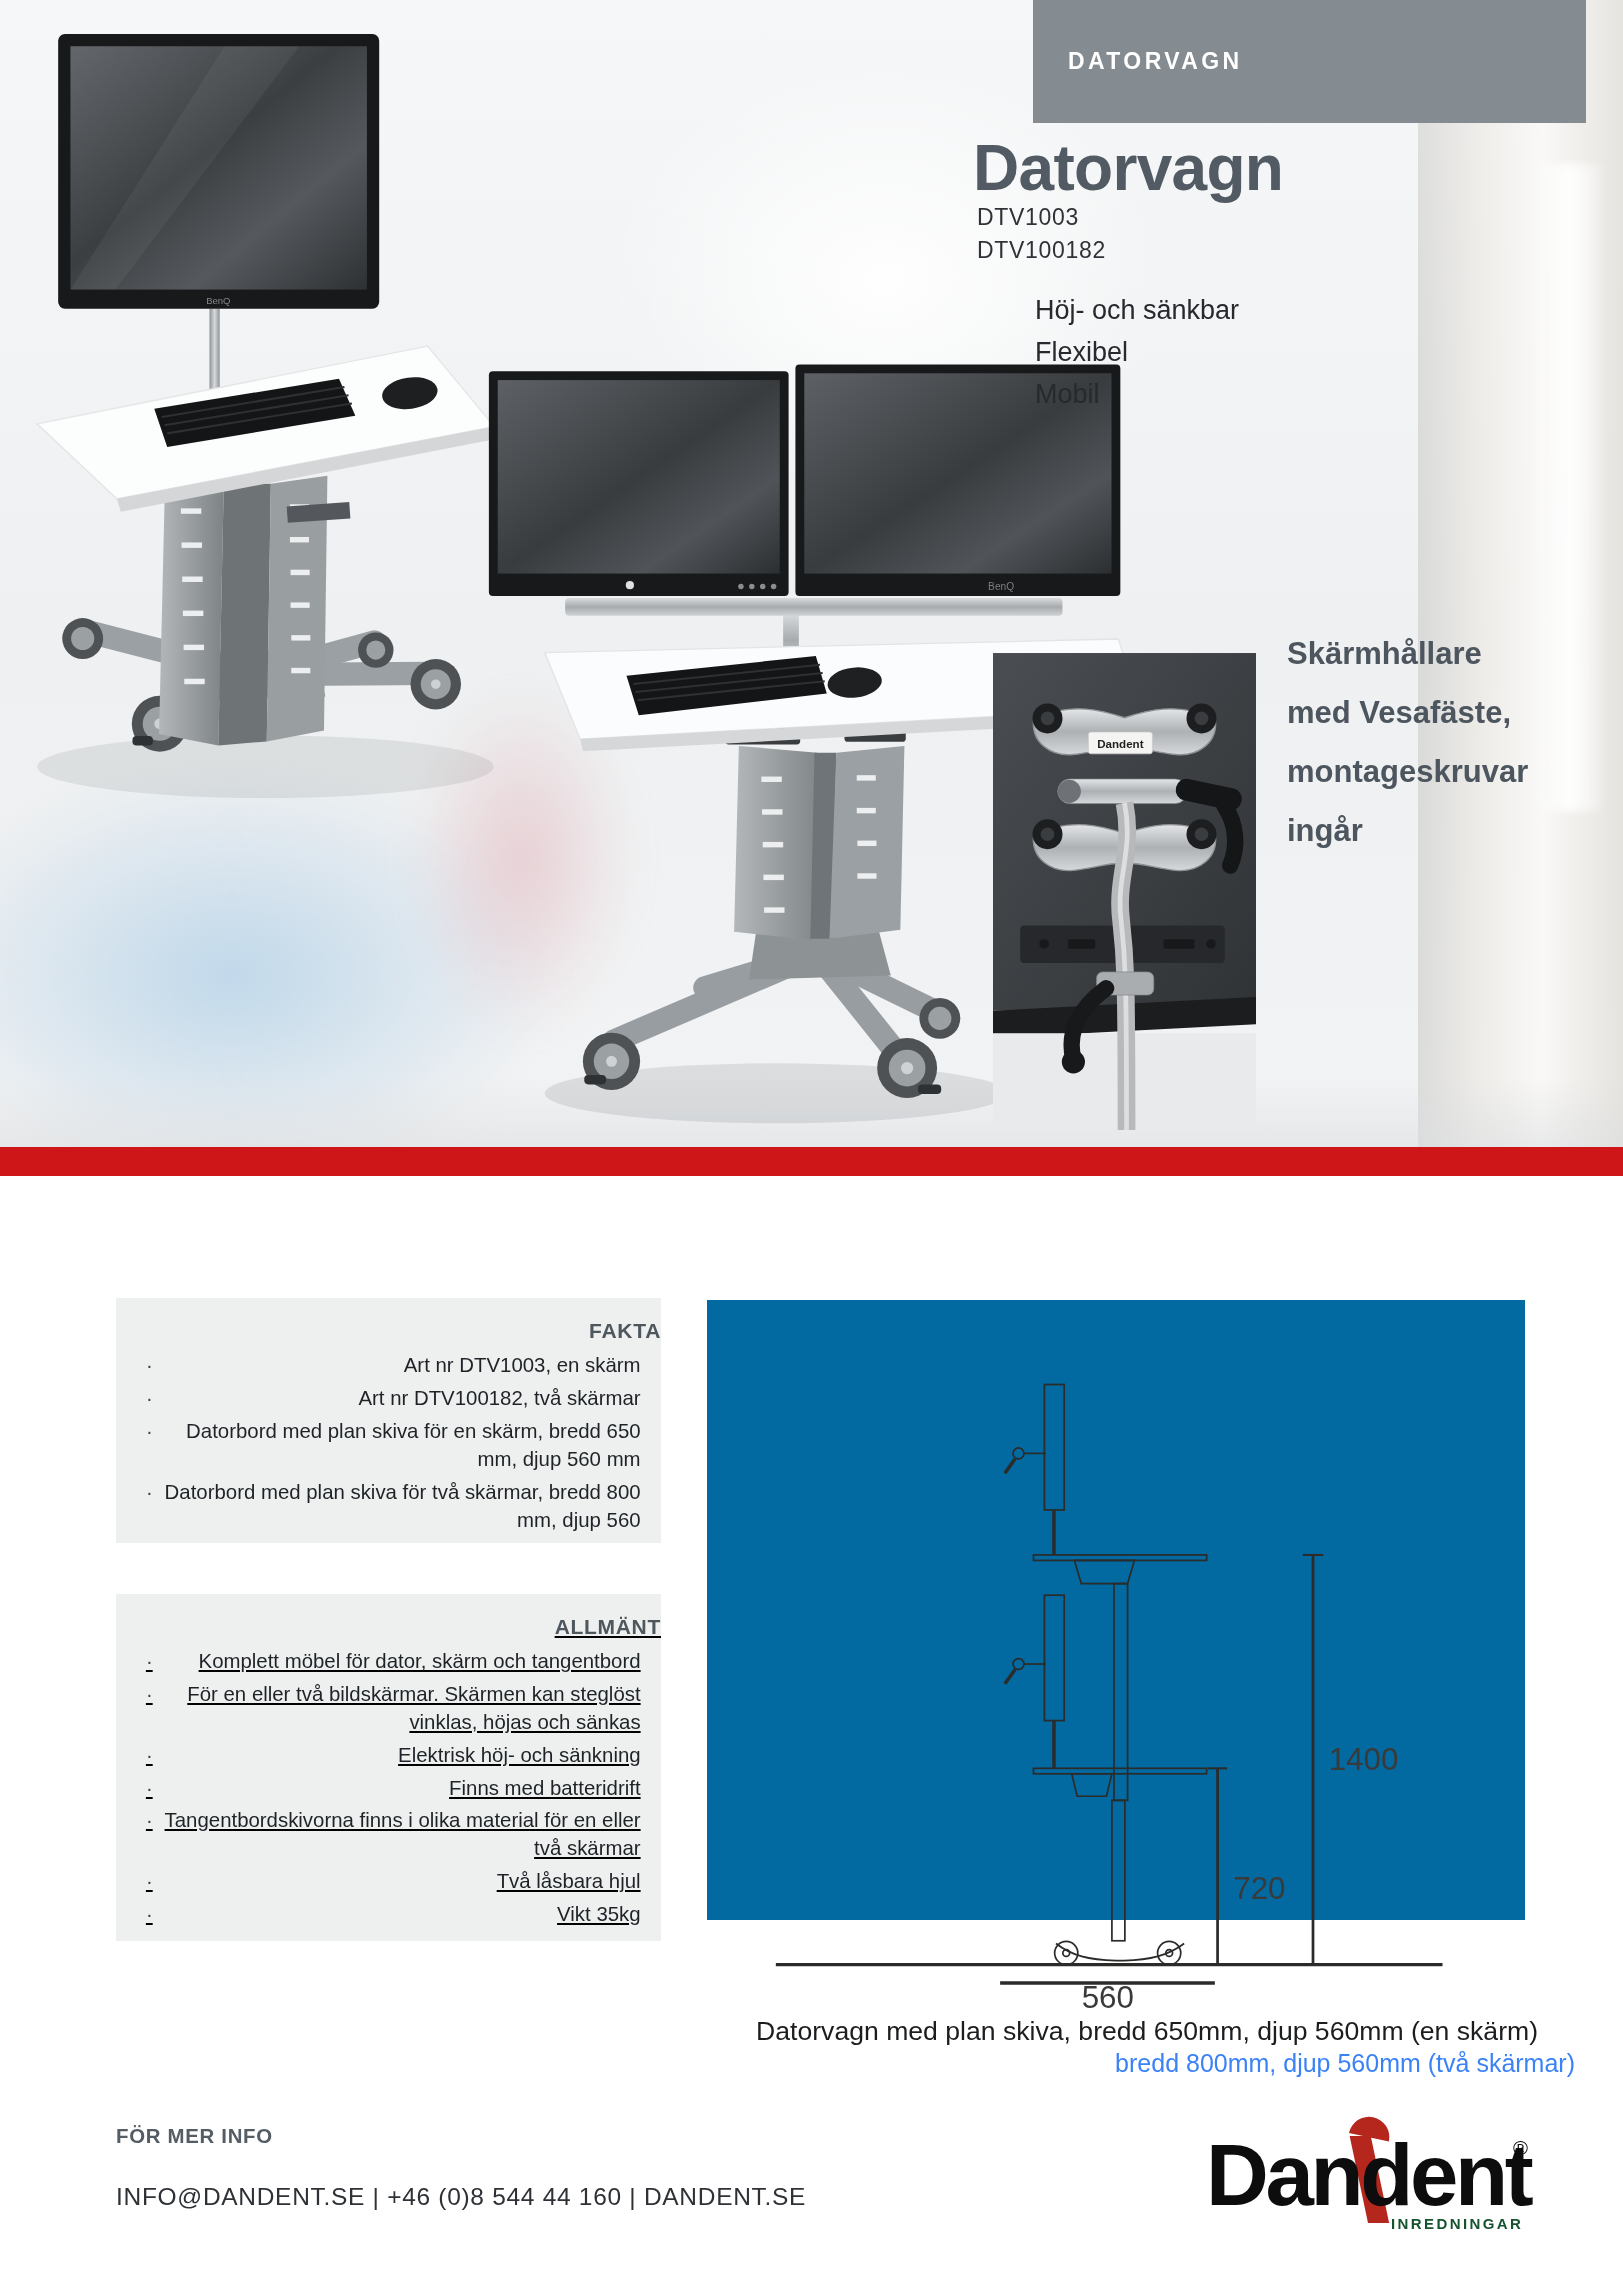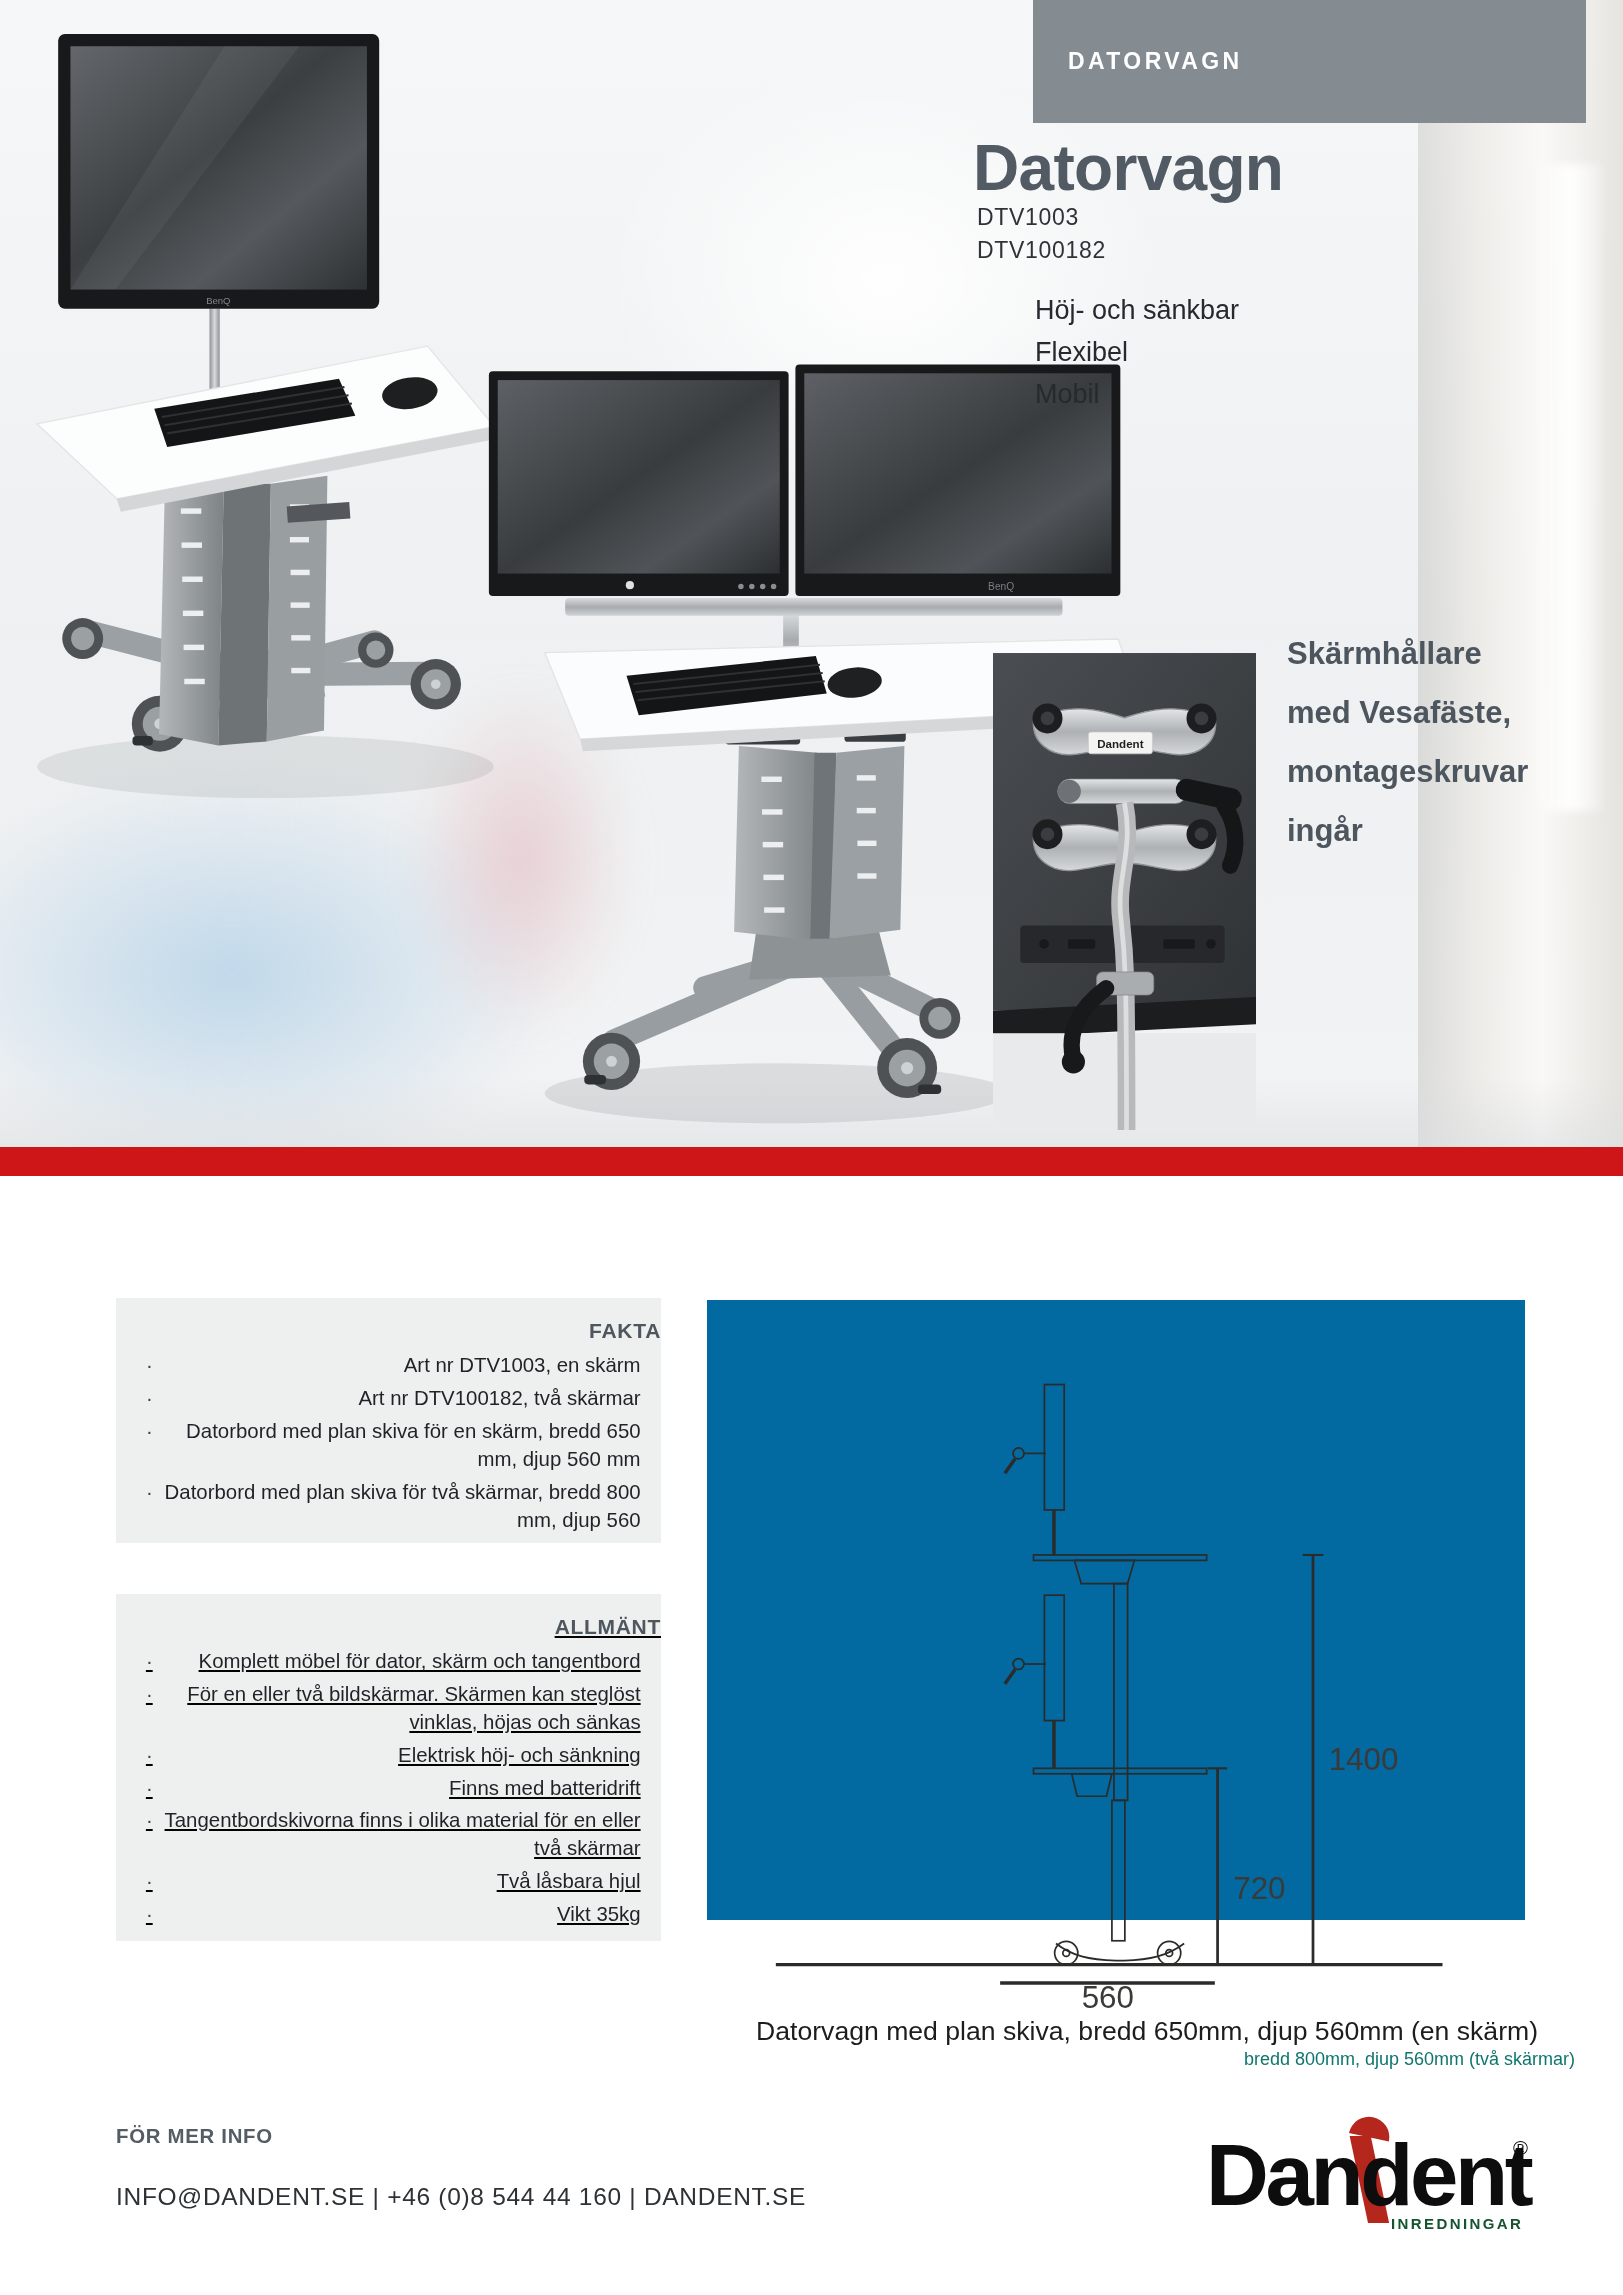--- a/index.html
+++ b/index.html
@@ -42,21 +42,21 @@
   .ib-list{padding:1.4px 20.4px 0 19px;}
   .ib-item{display:flex;margin-bottom:4.8px;font-size:20.4px;color:#1f2327;line-height:28px;}
   .ib-item .b{width:17.7px;flex:0 0 17.7px;color:#3a3f44;}
   .ib-item .t{flex:1;}
   #fakta{top:1298px;height:245px;}
   #allmant{top:1594px;height:347px;text-decoration:underline;}
 
   
   .drawbox{position:absolute;left:707px;top:1300px;width:818px;height:620px;background:#0369a1;}
   .caption1{position:absolute;top:2016px;right:85px;font-size:26.6px;color:#1b1d1f;text-align:right;}
-  .caption2{position:absolute;top:2049px;right:48px;font-size:18px;color:#0f766e;}
+  .caption2{position:absolute;top:2049px;right:48px;font-size:25px;color:#3b82f6;}
 
   
   .foot-head{position:absolute;left:116px;top:2125px;font-size:20.4px;font-weight:bold;color:#545c64;letter-spacing:0.7px;}
   .foot-contact{position:absolute;left:116px;top:2183px;font-size:24.5px;font-weight:300;color:#2e3236;letter-spacing:0.7px;}
   .logo{position:absolute;left:1206px;top:2106px;width:354px;height:143px;}
   .logo-word{position:absolute;left:0;top:19px;font-size:87px;font-weight:bold;color:#0d0d0d;letter-spacing:-3.4px;z-index:2;}
   .logo-reg{position:absolute;left:307px;top:31px;font-size:20.4px;color:#0d0d0d;z-index:2;}
   .logo-sub{position:absolute;left:185px;top:109px;font-size:15px;font-weight:bold;color:#14532d;letter-spacing:2.4px;z-index:2;}
   .logo-mark{position:absolute;left:0;top:0;z-index:1;}
 

